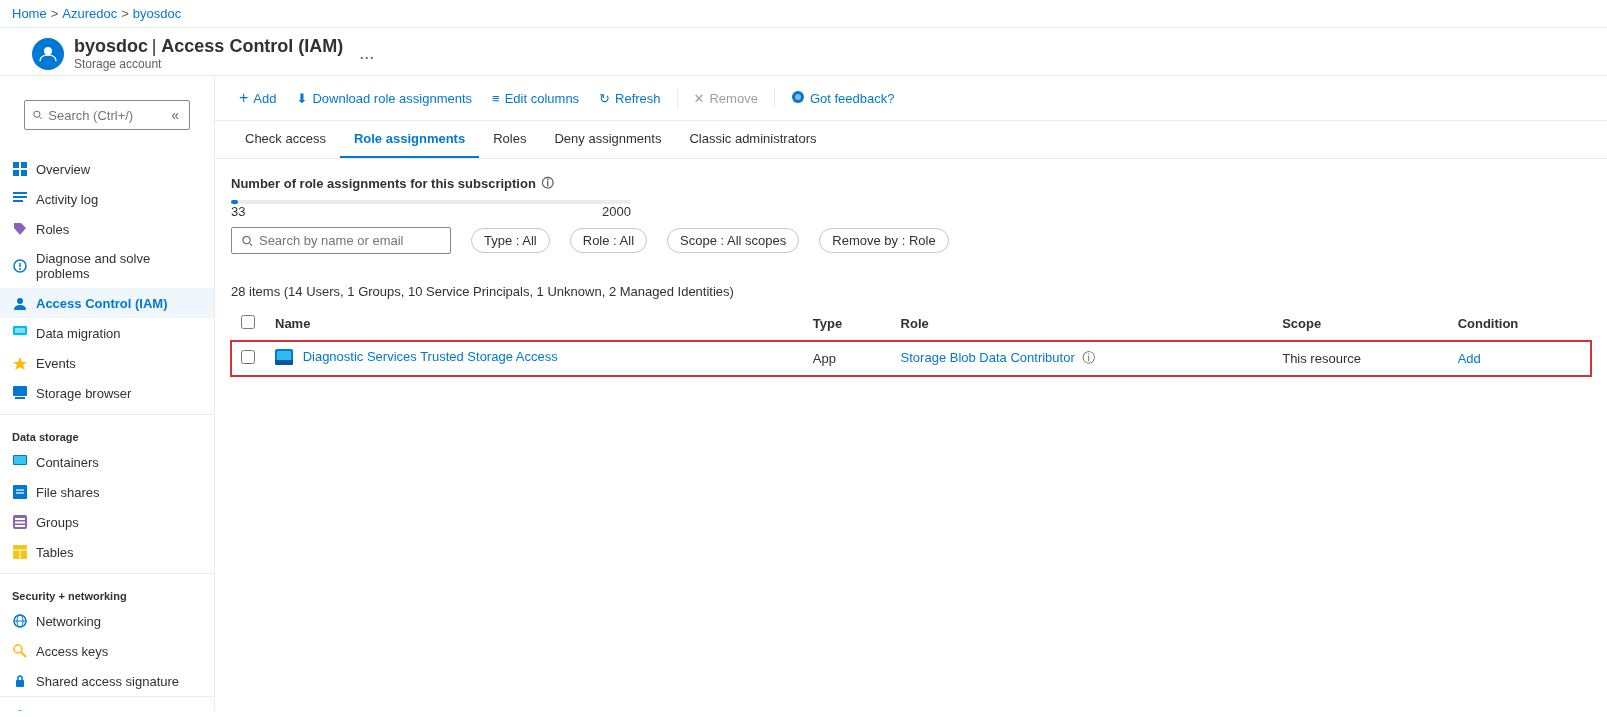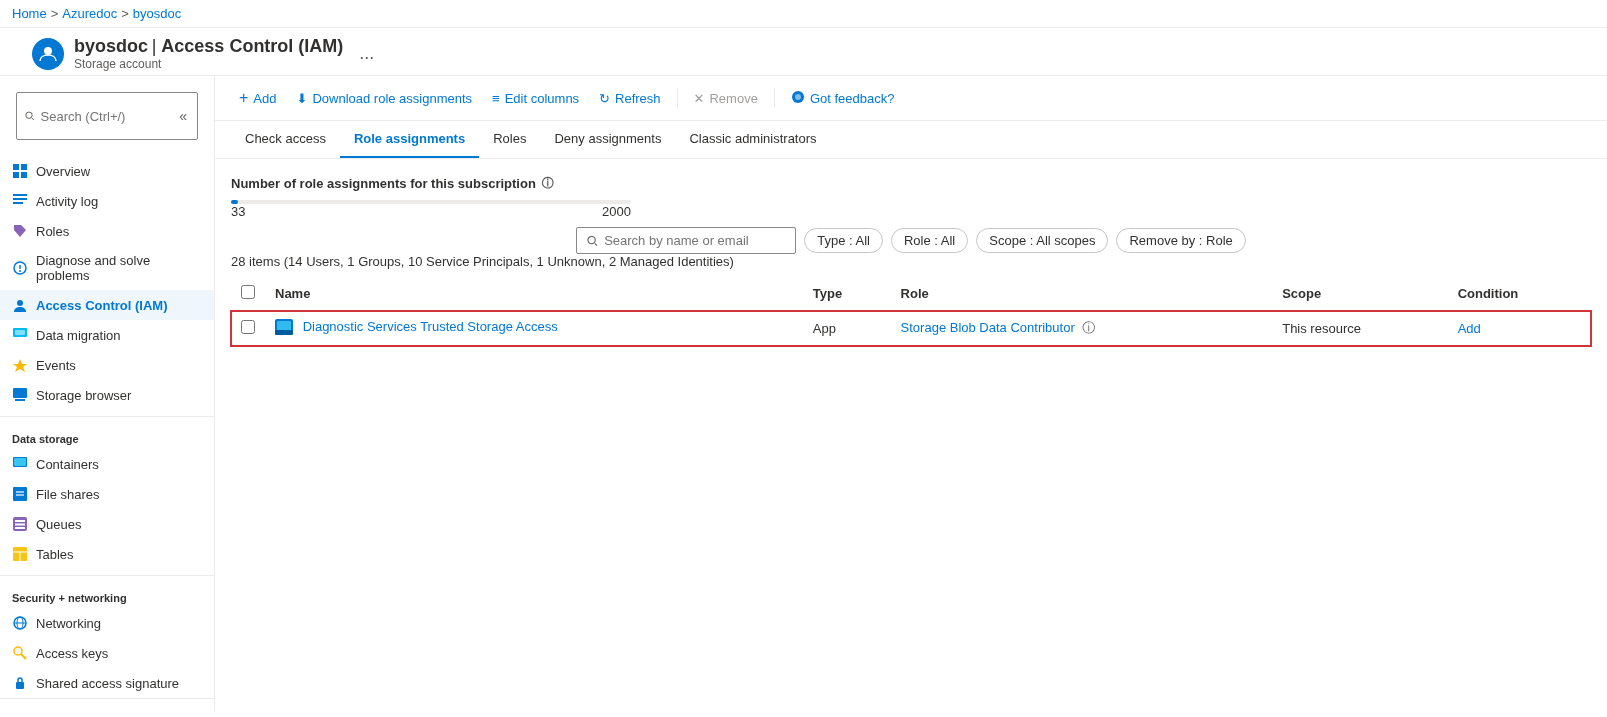--- a/index.html
+++ b/index.html
@@ -41,26 +41,26 @@
     .sidebar {
       width: 215px;
       min-width: 215px;
       border-right: 1px solid #edebe9;
       overflow-y: auto;
       background: #fff;
       display: flex;
       flex-direction: column;
     }
     .search-box {
-      margin: 16px;
+      margin: 24px;
       border: 1px solid #8a8886;
       border-radius: 2px;
       display: flex;
       align-items: center;
-      padding: 13px 8px;
+      padding: 4px 8px;
       gap: 6px;
     }
     .search-box input {
       border: none; outline: none; font-size: 13px; color: #605e5c; width: 100%;
       background: transparent;
     }
     .sidebar-collapse-btn {
       margin-left: auto;
       background: none; border: none; cursor: pointer;
       color: #605e5c; font-size: 14px; padding: 2px;
@@ -128,21 +128,21 @@
     .subscription-section { }
     .subscription-title { font-weight: 600; font-size: 13px; display: flex; align-items: center; gap: 6px; }
     .info-icon { color: #605e5c; font-size: 12px; }
     .progress-bar-container { margin: 8px 0; }
     .progress-bar { height: 4px; background: #edebe9; width: 400px; border-radius: 2px; position: relative; }
     .progress-bar-fill { height: 100%; background: #0078d4; border-radius: 2px; width: calc(33/2000 * 100%); }
     .progress-labels { display: flex; justify-content: space-between; width: 400px; font-size: 13px; color: #323130; }
 
     
     .filters-row {
-      display: flex; align-items: center; gap: 8px; margin-bottom: 0; justify-content: center;
+      display: flex; align-items: center; gap: 20px; margin-bottom: 30px;
     }
     .filter-input {
       border: 1px solid #8a8886; border-radius: 2px;
       padding: 5px 10px;
       display: flex; align-items: center; gap: 6px;
       width: 220px; font-size: 13px;
     }
     .filter-input input { border: none; outline: none; font-size: 13px; width: 100%; }
     .filter-chip {
       border: 1px solid #c8c6c4; border-radius: 14px;
@@ -308,21 +308,21 @@
     </div>
     <div class="sidebar-item">
       <span class="icon">
         <svg width="14" height="14" viewBox="0 0 14 14">
             <rect width="14" height="14" rx="2" fill="#8764b8"></rect>
             <rect x="2" y="3" width="10" height="2" fill="white"></rect>
             <rect x="2" y="6.5" width="10" height="2" fill="white"></rect>
             <rect x="2" y="10" width="10" height="2" fill="white"></rect>
           </svg>
       </span>
-      <span>Queues</span>
+      <span>Groups</span>
     </div>
     <div class="sidebar-item">
       <span class="icon">
         <svg width="14" height="14" viewBox="0 0 14 14">
             <rect width="14" height="14" rx="1" fill="#f5c518"></rect>
             <line x1="0" y1="5" x2="14" y2="5" stroke="white" stroke-width="1"></line>
             <line x1="7" y1="5" x2="7" y2="14" stroke="white" stroke-width="1"></line>
           </svg>
       </span>
       <span>Tables</span>

